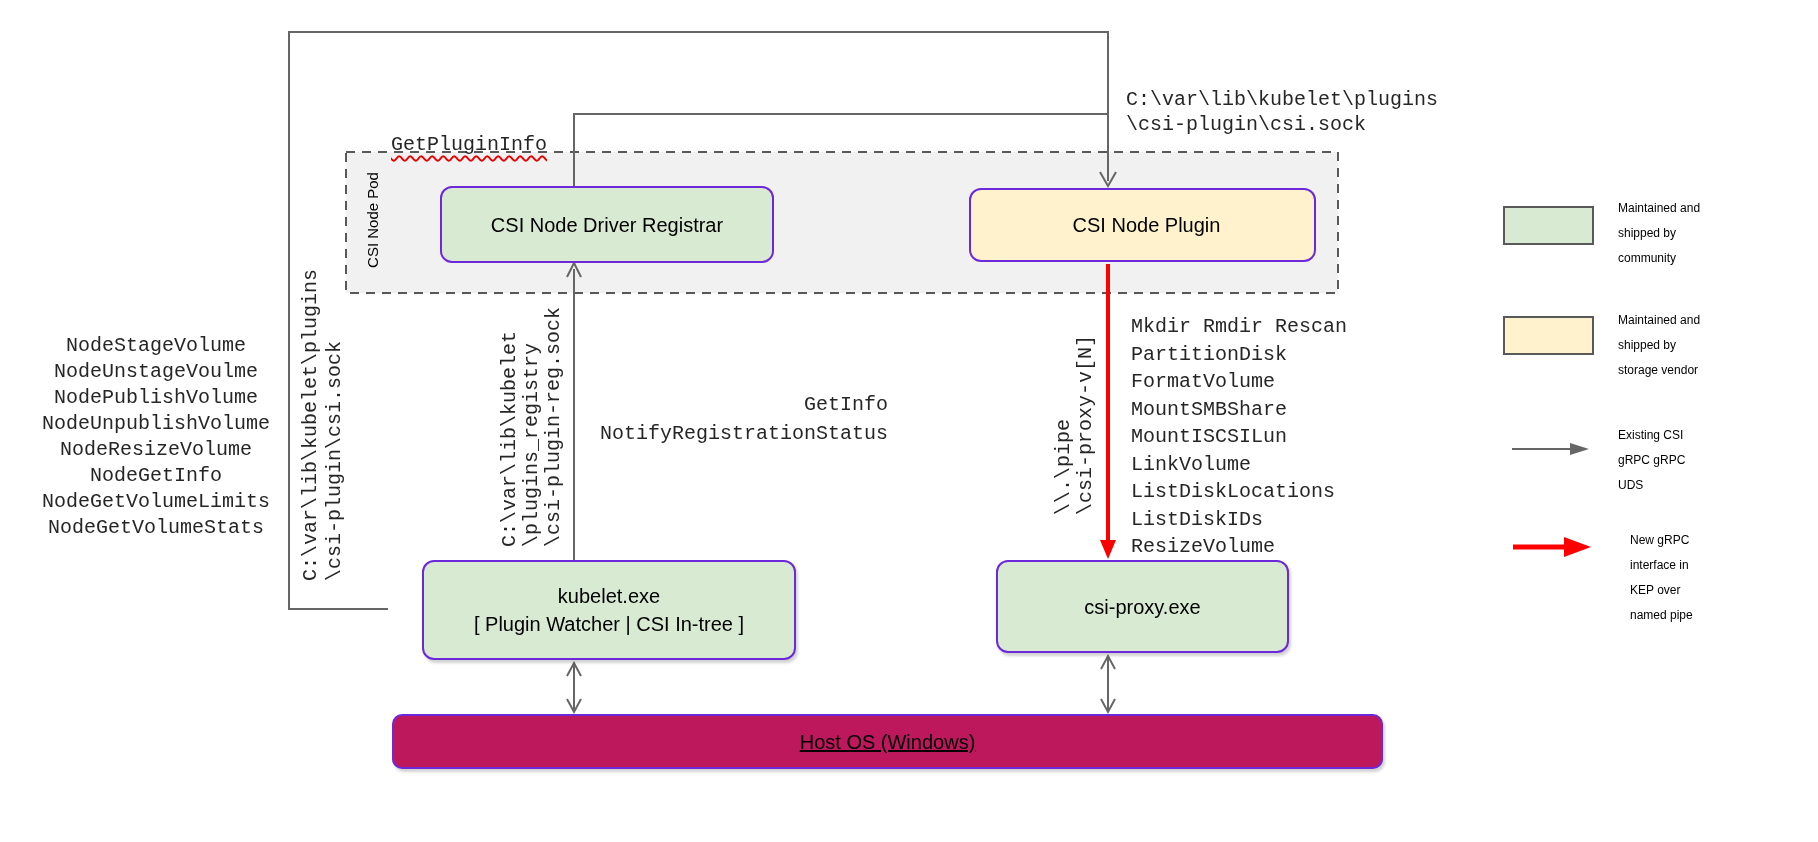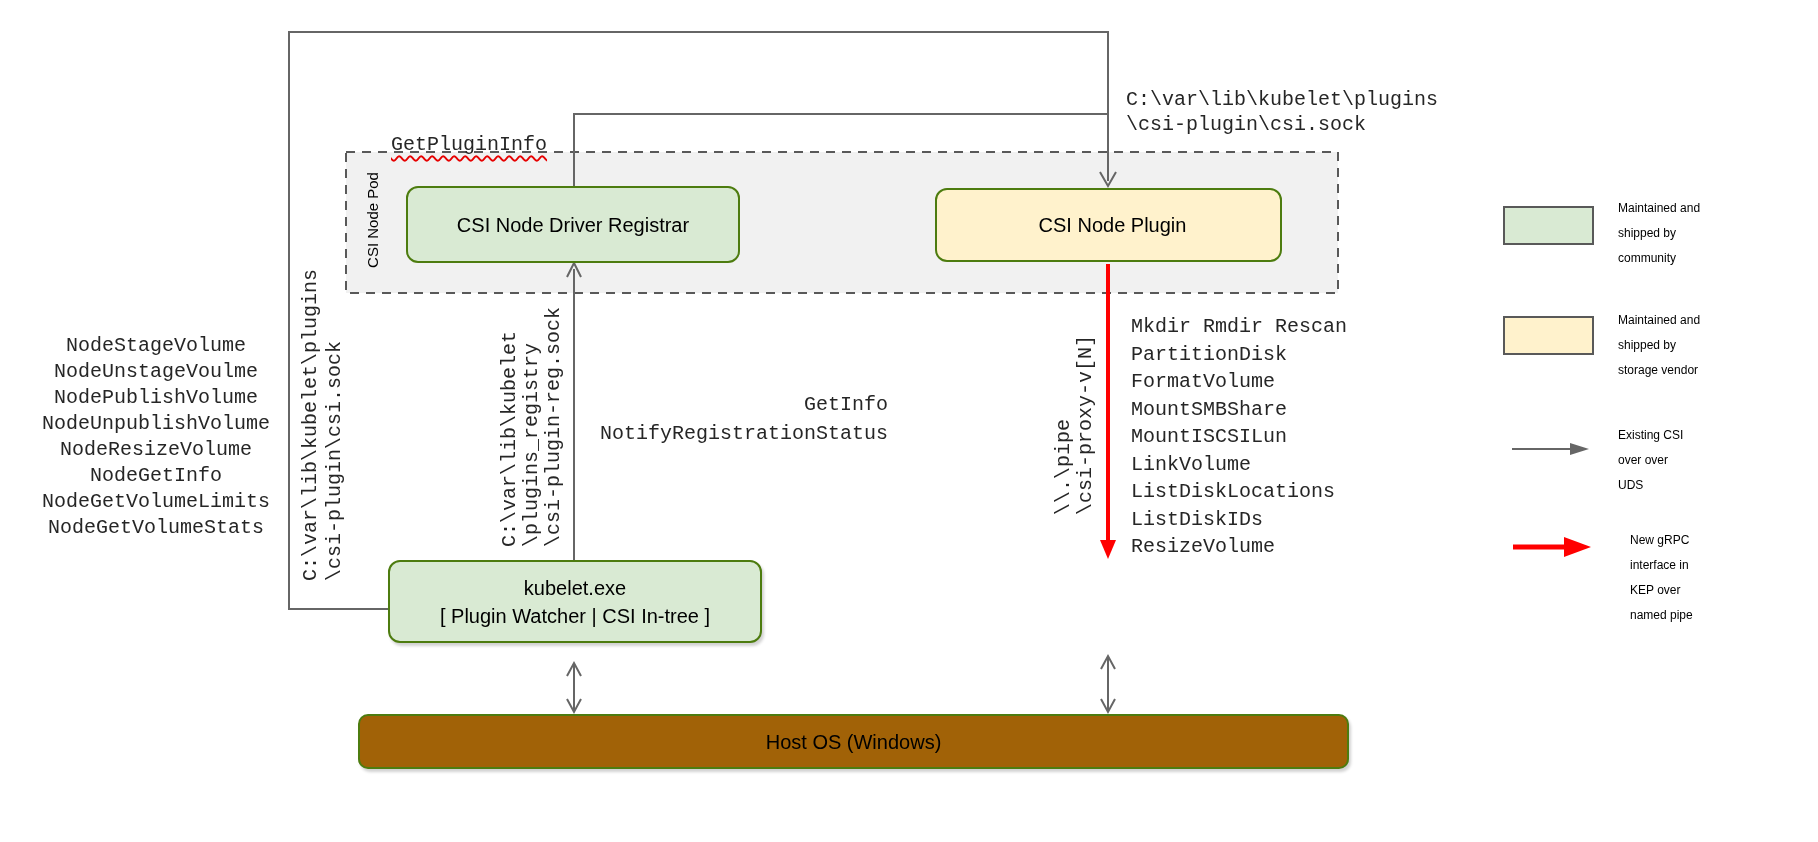--- a/index.html
+++ b/index.html
@@ -2,27 +2,27 @@
 <html><head>
 <meta charset="utf-8">
 <style>
   html,body{margin:0;padding:0;background:#ffffff;}
   #stage{
     position:relative;width:1818px;height:842px;background:#ffffff;overflow:hidden;
     font-family:"Liberation Sans",sans-serif;color:#000;
   }
   #lines{position:absolute;left:0;top:0;z-index:1;}
   .box{
-    position:absolute;z-index:2;border:2px solid #4d7c0f;border-radius:12px;
+    position:absolute;z-index:2;border:2px solid #6d28d9;border-radius:12px;
     display:flex;align-items:center;justify-content:center;text-align:center;
-    font-size:20px;line-height:28px;color:#000;white-space:pre-line;box-sizing:border-box;
+    font-size:20px;line-height:28px;color:#000;white-space:pre-line;box-sizing:border-box;margin-left:34px;
   }
   .green{background:#d9ead3;}
   .yellow{background:#fff2cc;padding-left:8px;}
-  .blue{background:#a16207;}
+  .blue{background:#be185d;text-decoration:underline;}
   .shadow{box-shadow:2px 3px 3px rgba(0,0,0,0.18);}
   .mono{
     position:absolute;z-index:3;font-family:"Liberation Mono",monospace;
     font-size:20px;color:#262626;white-space:pre;line-height:26px;
   }
   .vert{transform:translate(-50%,-50%) rotate(-90deg);text-align:center;}
   .sans-label{position:absolute;z-index:3;font-family:"Liberation Sans",sans-serif;}
   .squiggle{
     text-decoration-line:underline;text-decoration-style:wavy;
     text-decoration-color:#e60000;text-decoration-thickness:2px;text-underline-offset:5px;
@@ -67,25 +67,28 @@
   </svg>
 
   <div class="box green" style="left:406px;top:186px;width:334px;height:77px;">
     <span>CSI Node Driver Registrar</span>
   </div>
 
   <div class="box yellow" style="left:935px;top:188px;width:347px;height:74px;">
     <span>CSI Node Plugin</span>
   </div>
 
-  <div class="box green shadow" style="left:388px;top:560px;width:374px;height:83px;">
+  <div class="box green shadow" style="left:388px;top:560px;width:374px;height:100px;">
     <span>kubelet.exe
 [ Plugin Watcher | CSI In-tree ]</span>
   </div>
 
+  <div class="box green shadow" style="left:962px;top:560px;width:293px;height:93px;">
+    <span>csi-proxy.exe</span>
+  </div>
 
   <div class="box blue shadow" style="left:358px;top:714px;width:991px;height:55px;border-radius:10px;">
     <span>Host OS (Windows)</span>
   </div>
 
   <div class="sans-label vert" style="left:372px;top:220px;position:absolute;font-size:15px;white-space:nowrap;">CSI Node Pod</div>
 
   <div class="mono squiggle" style="left:391px;top:132px;">GetPluginInfo</div>
 
   <div class="mono" style="left:1126px;top:87px;line-height:25px;">C:\var\lib\kubelet\plugins
@@ -128,21 +131,21 @@
     <div class="legend-text" style="left:1618px;top:196px;">Maintained and
 shipped by
 community</div>
 
     <div class="legend-swatch" style="left:1503px;top:316px;background:#fff2cc;"></div>
     <div class="legend-text" style="left:1618px;top:308px;">Maintained and
 shipped by
 storage vendor</div>
 
     <div class="legend-text" style="left:1618px;top:423px;">Existing CSI
-over over
+gRPC gRPC
 UDS</div>
 
     <div class="legend-text" style="left:1618px;top:528px;margin-left:12px;">New gRPC
 interface in
 KEP over
 named pipe</div>
   </div>
 
 </div>
 

